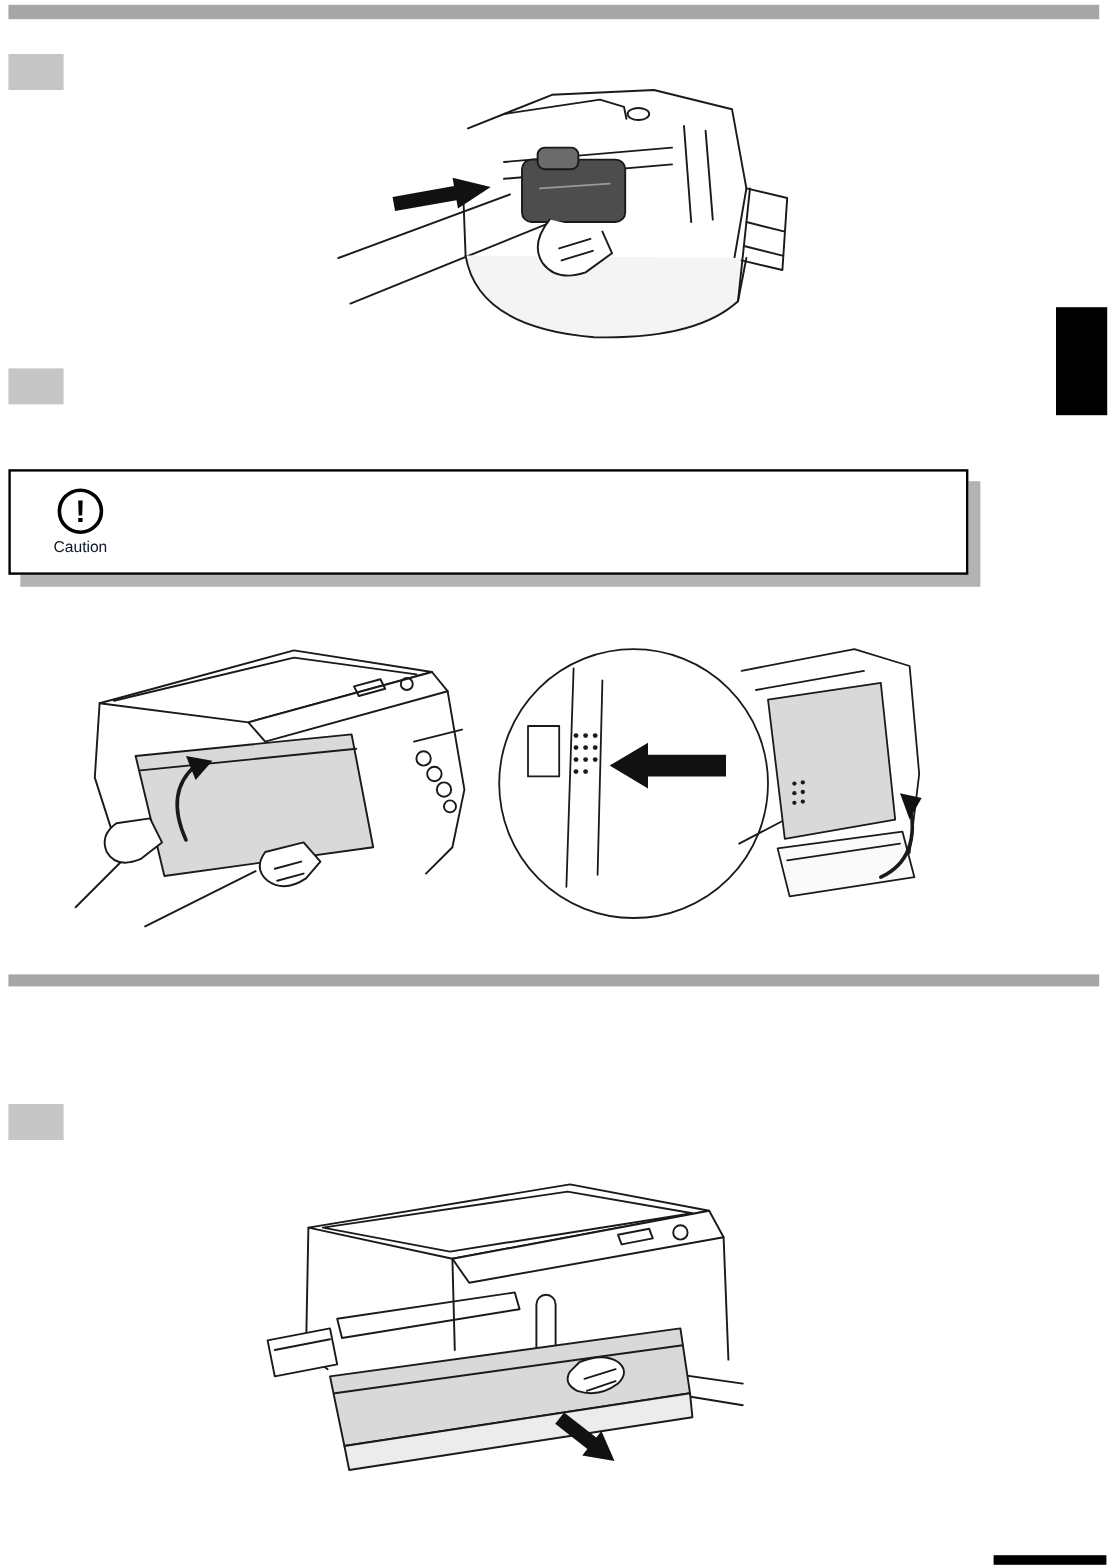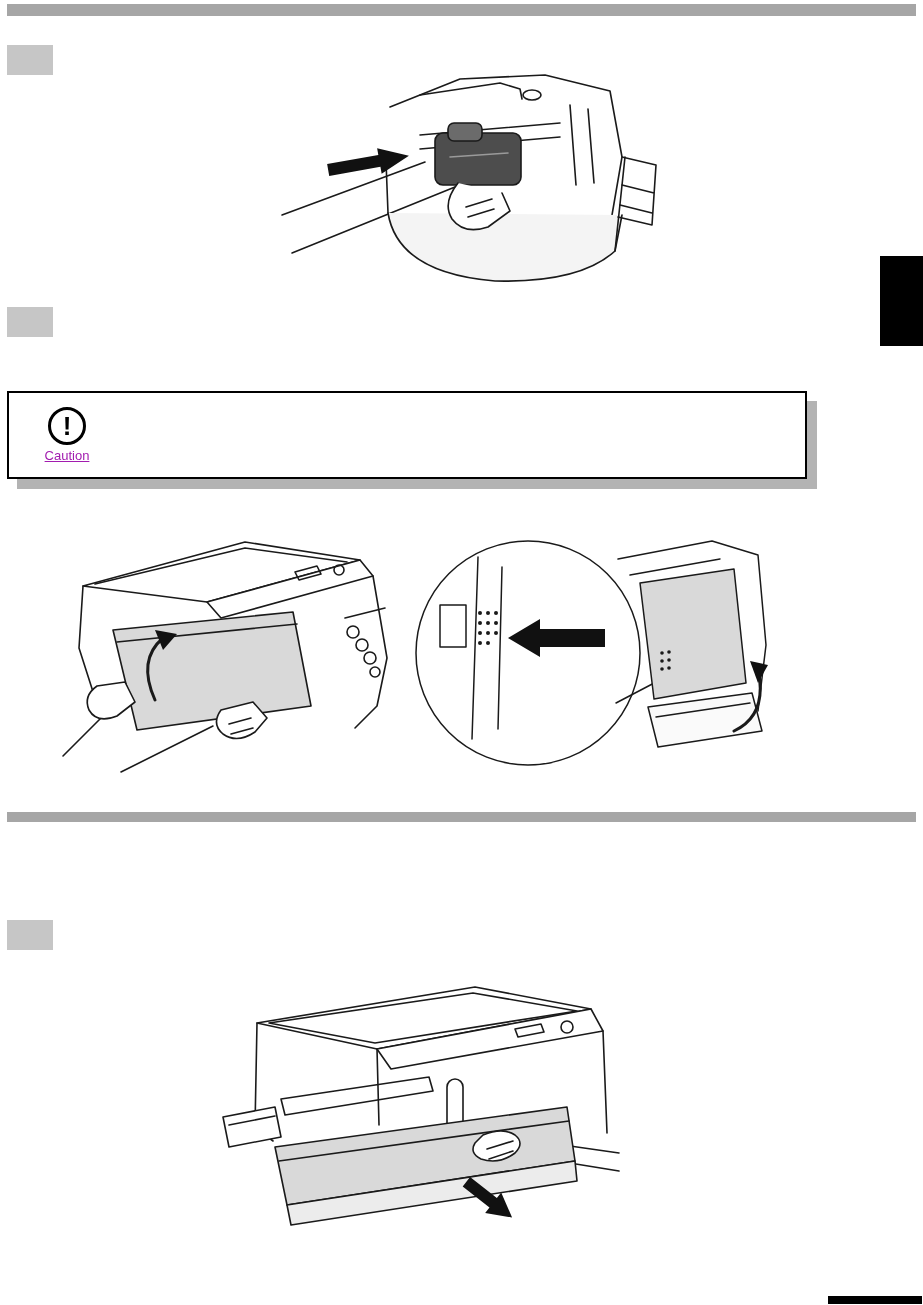--- a/index.html
+++ b/index.html
@@ -62,22 +62,21 @@
     align-items: center;
     justify-content: center;
     font-size: 26px;
     font-weight: bold;
     color: #000000;
     line-height: 1;
   }
   .caution-label {
     margin-top: 3px;
     font-size: 13px;
-    color: #a21caf;
-    text-decoration: underline;
+    color: #0f172a;
   }
   .figure {
     position: absolute;
   }
   .figure svg {
     display: block;
     width: 100%;
     height: 100%;
   }
   .bottom-mark {

